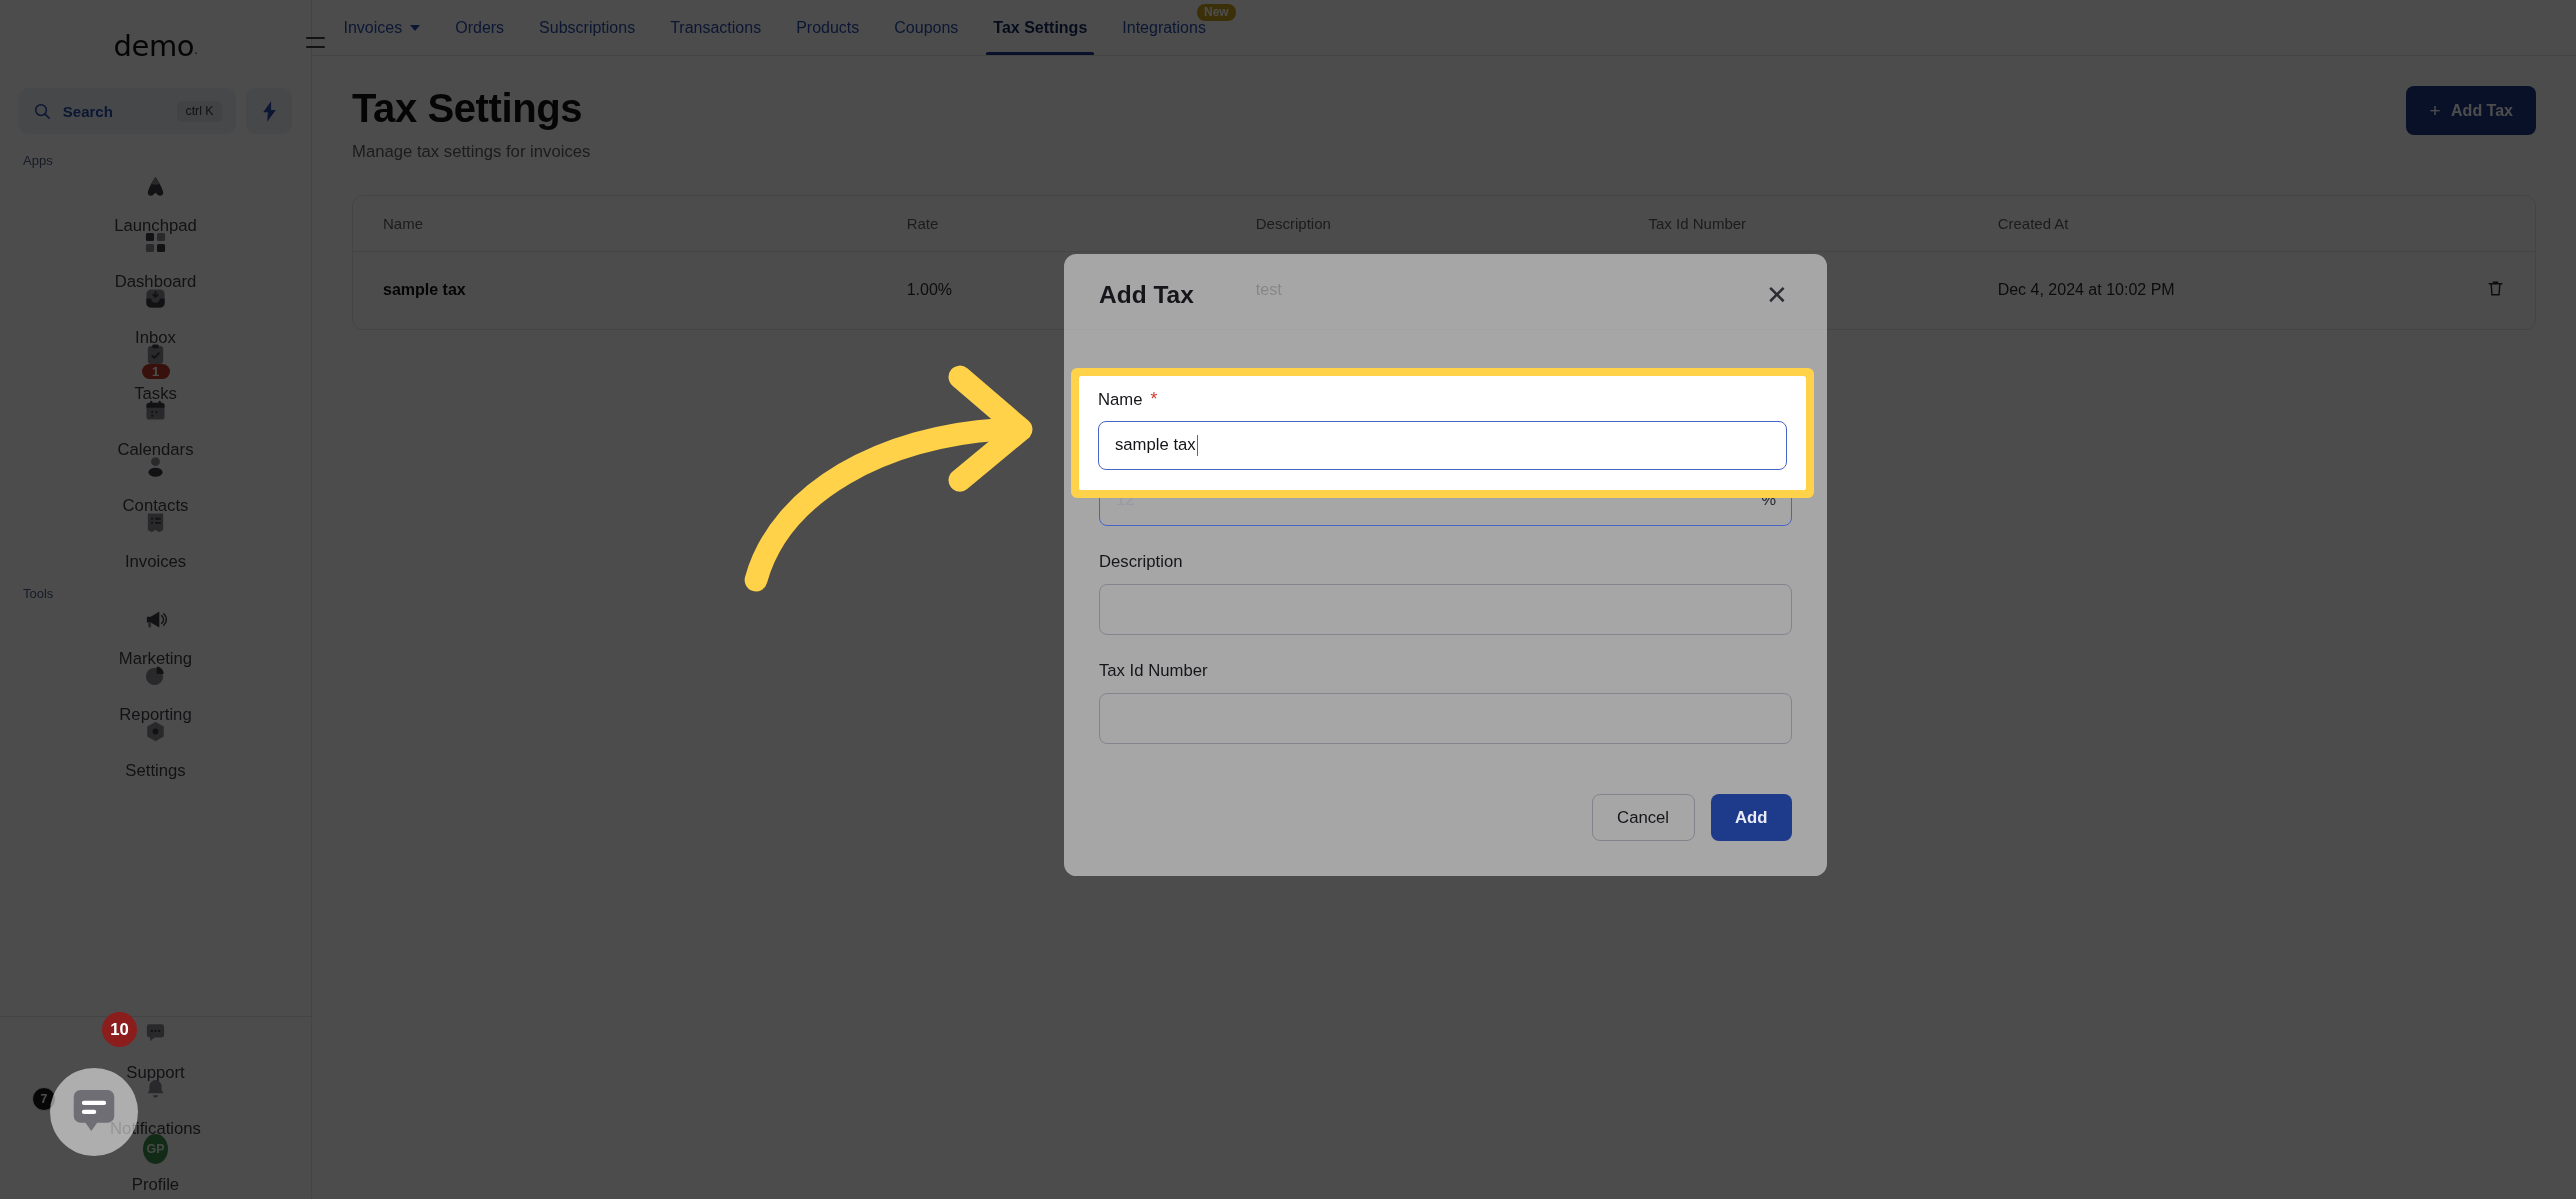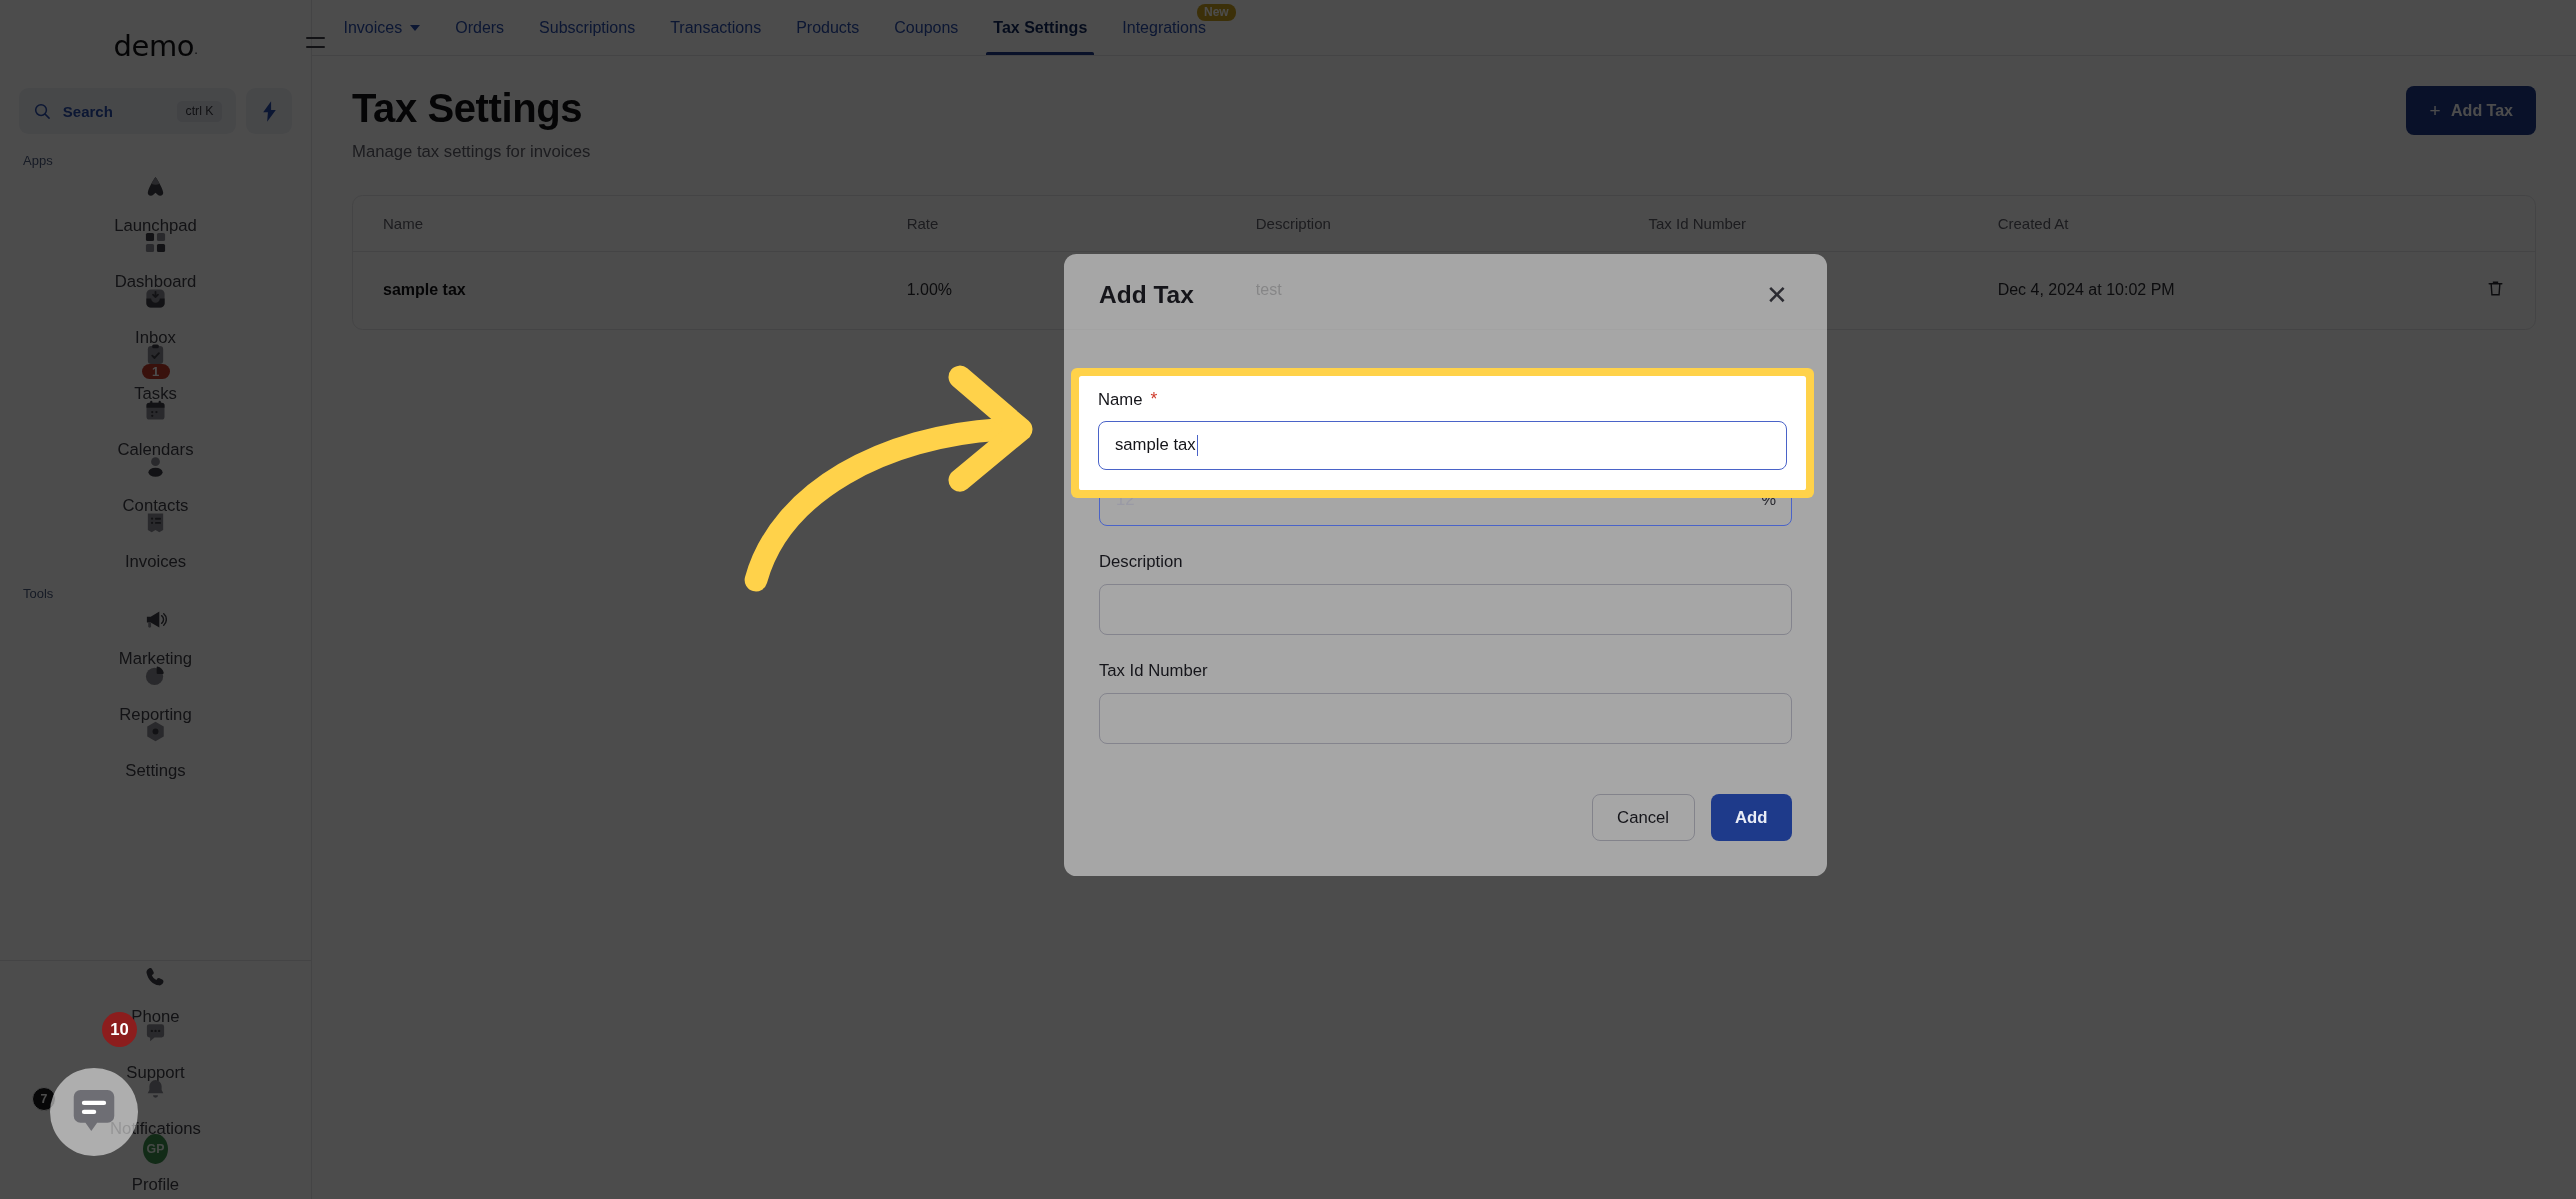--- a/index.html
+++ b/index.html
@@ -422,28 +422,20 @@
               </svg>
           </span>
           <span class="lbl">Settings</span>
         </div>
       </div>
 
       <div class="spacer"></div>
       <div class="divider"></div>
 
       <div class="nav-list bottom-list">
-        <div class="nav-item">
-          <span class="ic">
-            <svg width="23" height="23" viewBox="0 0 24 24">
-                <path d="M5.6 2.4 c1.3 -0.6 2.3 0 2.9 1.1 l1.5 2.8 c0.5 1 0.2 1.9 -0.7 2.5 l-1.1 0.7 c0.6 2.2 2.6 4.3 4.8 5 l0.7 -1.1 c0.6 -0.9 1.6 -1.2 2.5 -0.7 l2.8 1.5 c1.1 0.6 1.7 1.6 1.1 2.9 c-0.8 1.8 -2.6 3.3 -4.7 3.1 C9.3 19.6 4.3 14.6 2.6 7.1 c-0.3 -2.1 1.2 -3.9 3 -4.7z" fill="#3f3f46"></path>
-              </svg>
-          </span>
-          <span class="lbl">Phone</span>
-        </div>
         <div class="nav-item">
           <span class="ic">
             <svg width="23" height="23" viewBox="0 0 24 24">
                 <path d="M3 5 a2.6 2.6 0 0 1 2.6 -2.6 h12.8 A2.6 2.6 0 0 1 21 5 v8.6 a2.6 2.6 0 0 1 -2.6 2.6 H11 l-4.6 4 v-4 H5.6 A2.6 2.6 0 0 1 3 13.6z" fill="#8b8b93"></path>
                 <circle cx="8.2" cy="9.3" r="1.25" fill="#3f3f46"></circle>
                 <circle cx="12" cy="9.3" r="1.25" fill="#3f3f46"></circle>
                 <circle cx="15.8" cy="9.3" r="1.25" fill="#3f3f46"></circle>
               </svg>
           </span>
           <span class="lbl">Support</span>

